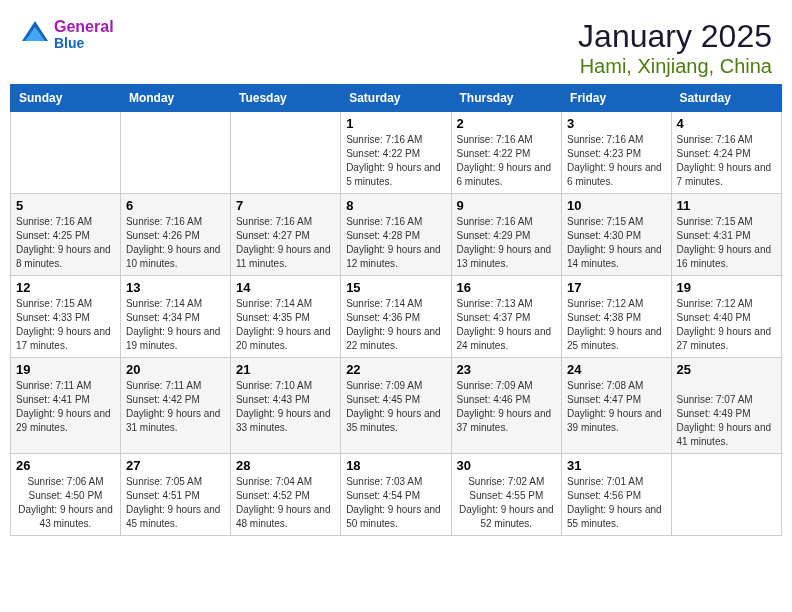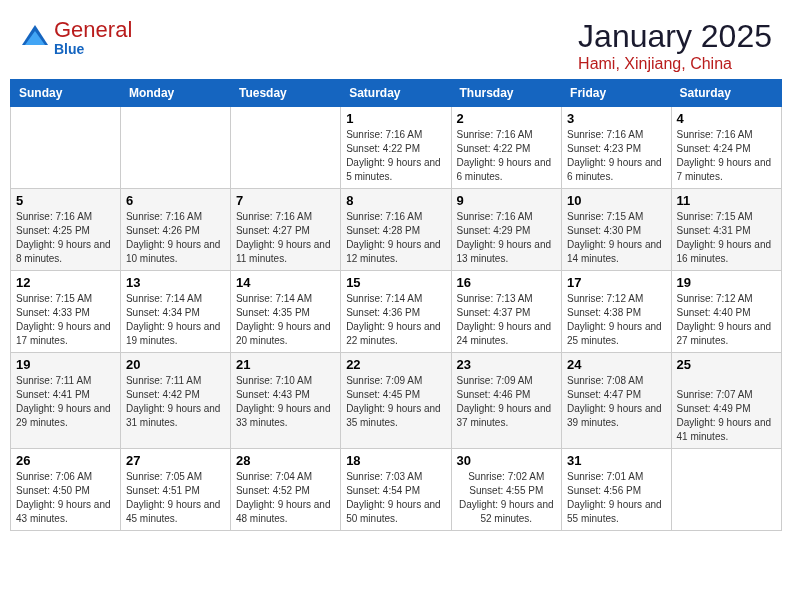--- a/index.html
+++ b/index.html
@@ -19,45 +19,45 @@
     .logo {
       display: flex;
       align-items: center;
     }
     .logo-text {
       display: flex;
       flex-direction: column;
       line-height: 1.1;
     }
     .logo-general {
-      font-size: 22px;
-      font-weight: normal;
-      color: #b91c1c;
+      font-size: 16px;
+      font-weight: bold;
+      color: #a21caf;
     }
     .logo-blue {
       font-size: 14px;
       font-weight: bold;
       color: #1565c0;
     }
     .logo-icon {
       width: 30px;
       height: 30px;
       margin-right: 4px;
     }
     .title-area {
-      text-align: left;
+      text-align: right;
     }
     .month-title {
       font-size: 32px;
       color: #1a1a2e;
       font-weight: normal;
     }
     .location-title {
-      font-size: 16px;
-      color: #b91c1c;
+      font-size: 20px;
+      color: #4d7c0f;
     }
     .calendar-table {
       width: 100%;
       border-collapse: collapse;
       font-size: 10.5px;
     }
     .calendar-table thead th {
       background-color: #1565c0;
       color: #fff;
       padding: 6px 8px;
@@ -282,21 +282,21 @@
         <td>
           <span class="day-number">25</span>
           <div class="day-info" style="white-space: pre-line; margin-top: 16px;">Sunrise: 7:07 AM
 Sunset: 4:49 PM
 Daylight: 9 hours and 41 minutes.</div>
         </td>
       </tr>
       <tr>
         <td>
           <span class="day-number">26</span>
-          <div class="day-info" style="white-space: pre-line;">Sunrise: 7:06 AM
+          <div class="day-info" style="white-space: pre-line; text-align: center;">Sunrise: 7:06 AM
 Sunset: 4:50 PM
 Daylight: 9 hours and 43 minutes.</div>
         </td>
         <td>
           <span class="day-number">27</span>
           <div class="day-info" style="white-space: pre-line;">Sunrise: 7:05 AM
 Sunset: 4:51 PM
 Daylight: 9 hours and 45 minutes.</div>
         </td>
         <td>

